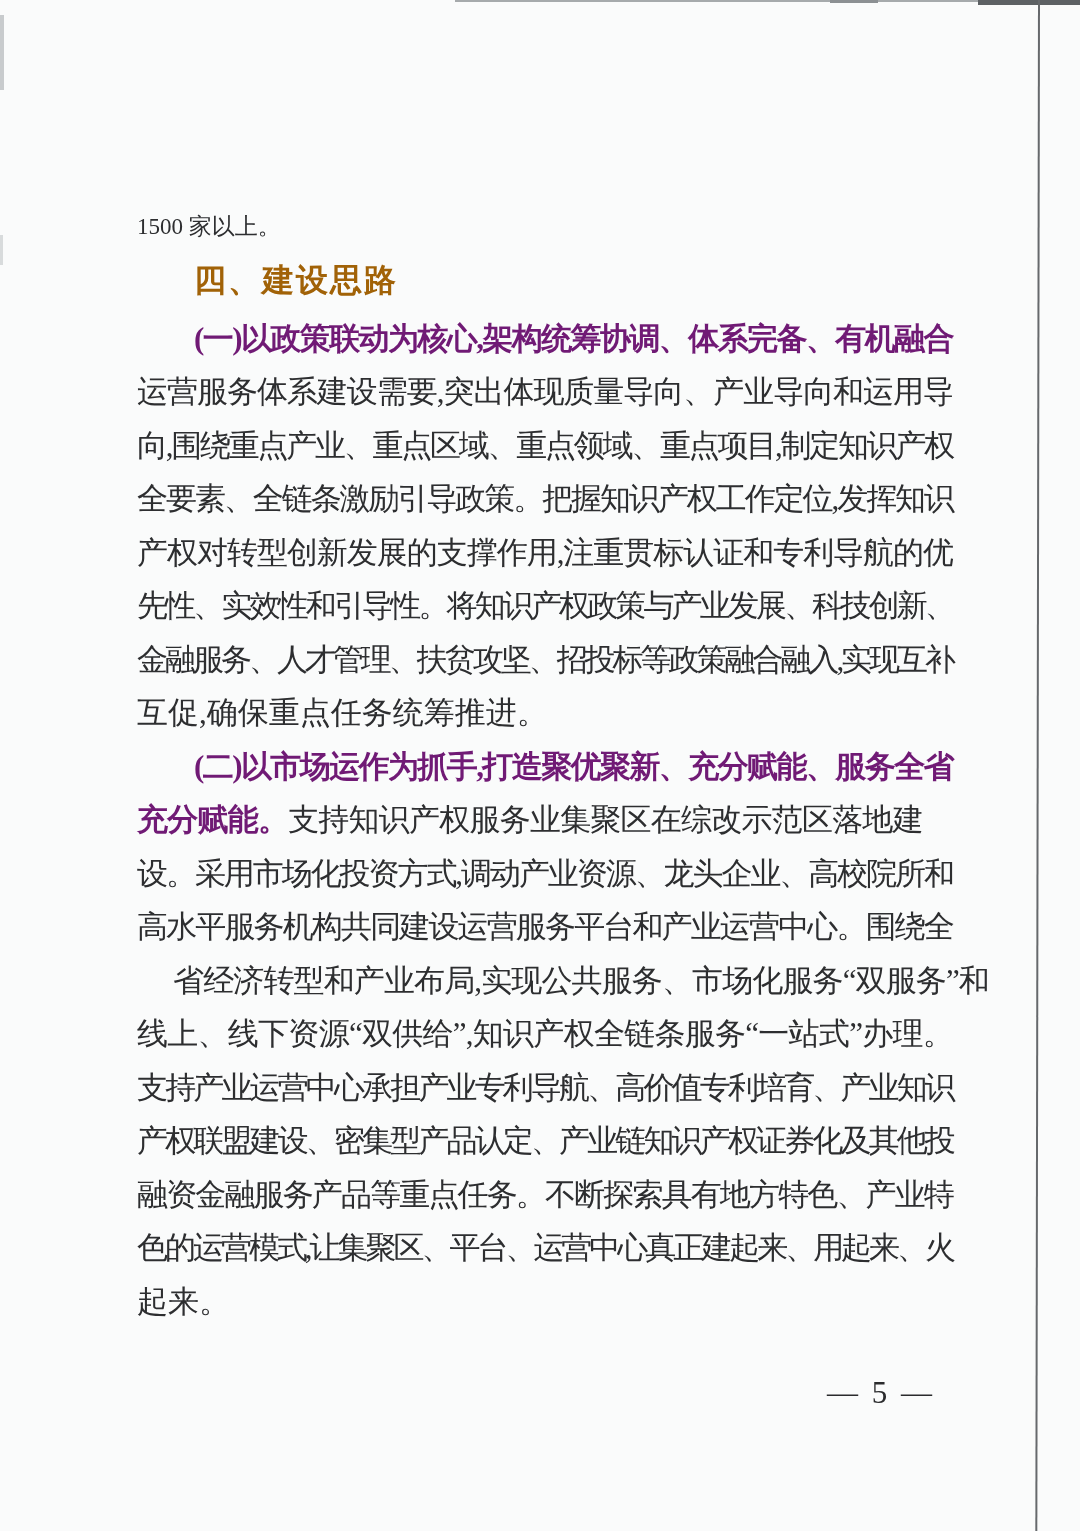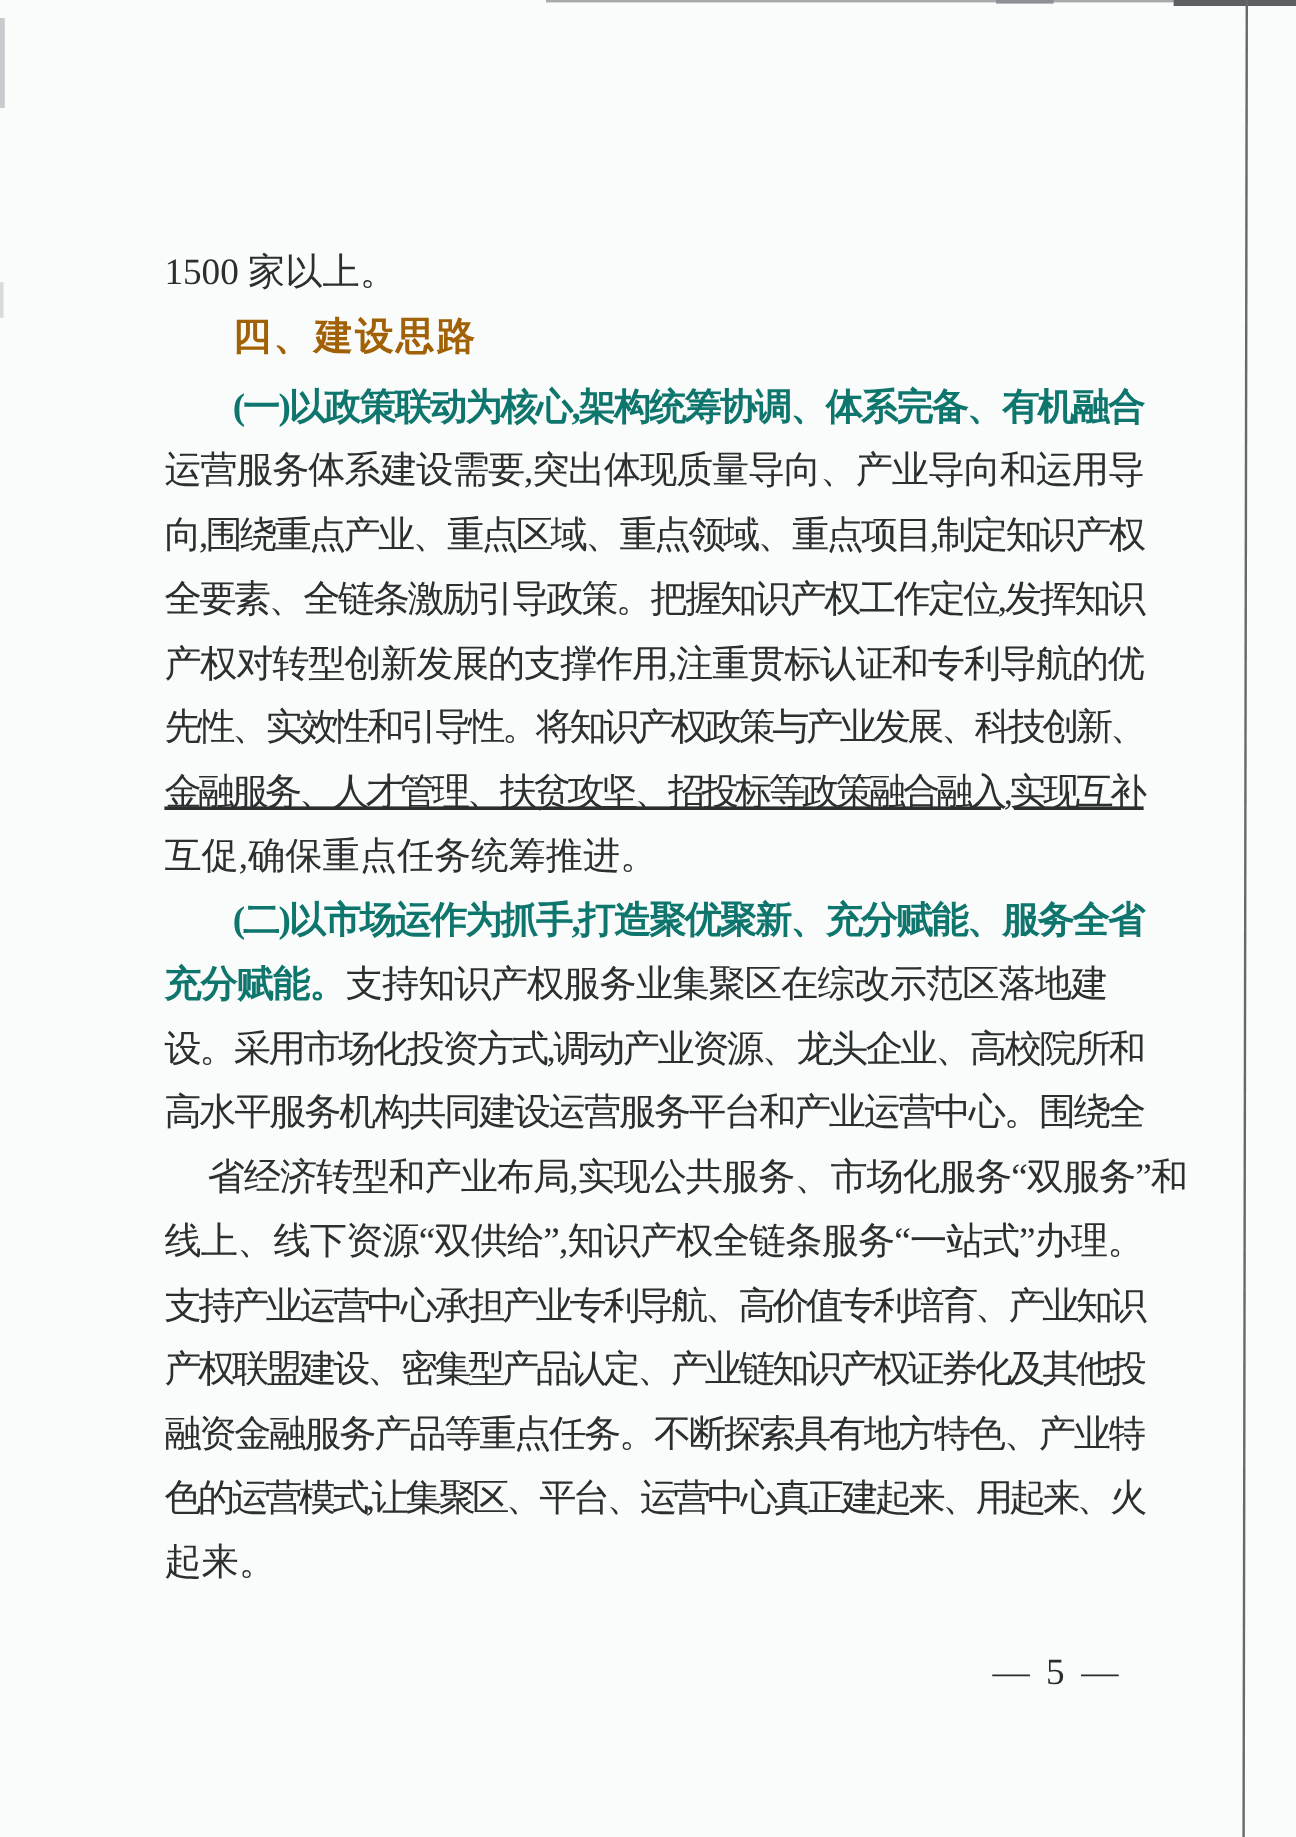--- a/index.html
+++ b/index.html
@@ -39,36 +39,36 @@
     white-space: nowrap;
   }
   .line .content {
     display: inline-block;
     white-space: nowrap;
   }
   .line.indent { padding-left: 57px; }
   .line.first-para { margin-top: 4.5px; }
   .lead {
     font-weight: 700;
-    color: #0f766e;
+    color: #701a75;
   }
   .heading-line {
     height: 53.5px;
     line-height: 53.5px;
     padding-left: 57px;
     font-size: 32px;
     font-weight: 700;
     color: #a16207;
     font-family: "Liberation Sans", "DejaVu Sans", sans-serif;
     letter-spacing: 2px;
   }
   .intro-line {
     height: 53.5px;
     line-height: 53.5px;
-    font-size: 31px;
+    font-size: 23px;
   }
   .page-number {
     position: absolute;
     left: 137px;
     top: 1375px;
     width: 816px;
     padding-right: 18px;
     box-sizing: border-box;
     text-align: right;
     font-size: 31px;
@@ -107,21 +107,21 @@
     <div class="line fit">
       <span class="content" style="letter-spacing: -2.06034px;"><span>全要素、全链条激励引导政策。把握知识产权工作定位,发挥知识</span></span>
     </div>
     <div class="line fit">
       <span class="content" style="letter-spacing: -1.02679px;"><span>产权对转型创新发展的支撑作用,注重贯标认证和专利导航的优</span></span>
     </div>
     <div class="line fit">
       <span class="content" style="letter-spacing: -2.86207px;"><span>先性、实效性和引导性。将知识产权政策与产业发展、科技创新、</span></span>
     </div>
     <div class="line fit">
-      <span class="content" style="letter-spacing: -3.025px; text-decoration: underline;"><span>金融服务、人才管理、扶贫攻坚、招投标等政策融合融入,实现互补</span></span>
+      <span class="content" style="letter-spacing: -3.025px;"><span>金融服务、人才管理、扶贫攻坚、招投标等政策融合融入,实现互补</span></span>
     </div>
     <div class="line">
       <span class="content"><span>互促,确保重点任务统筹推进。</span></span>
     </div>
     <div class="line fit indent">
       <span class="content" style="letter-spacing: -1.58594px;"><b class="lead">(二)以市场运作为抓手,打造聚优聚新、充分赋能、服务全省</b></span>
     </div>
     <div class="line fit">
       <span class="content" style="letter-spacing: -0.777778px;"><b class="lead">充分赋能。</b><span>支持知识产权服务业集聚区在综改示范区落地建</span></span>
     </div>

